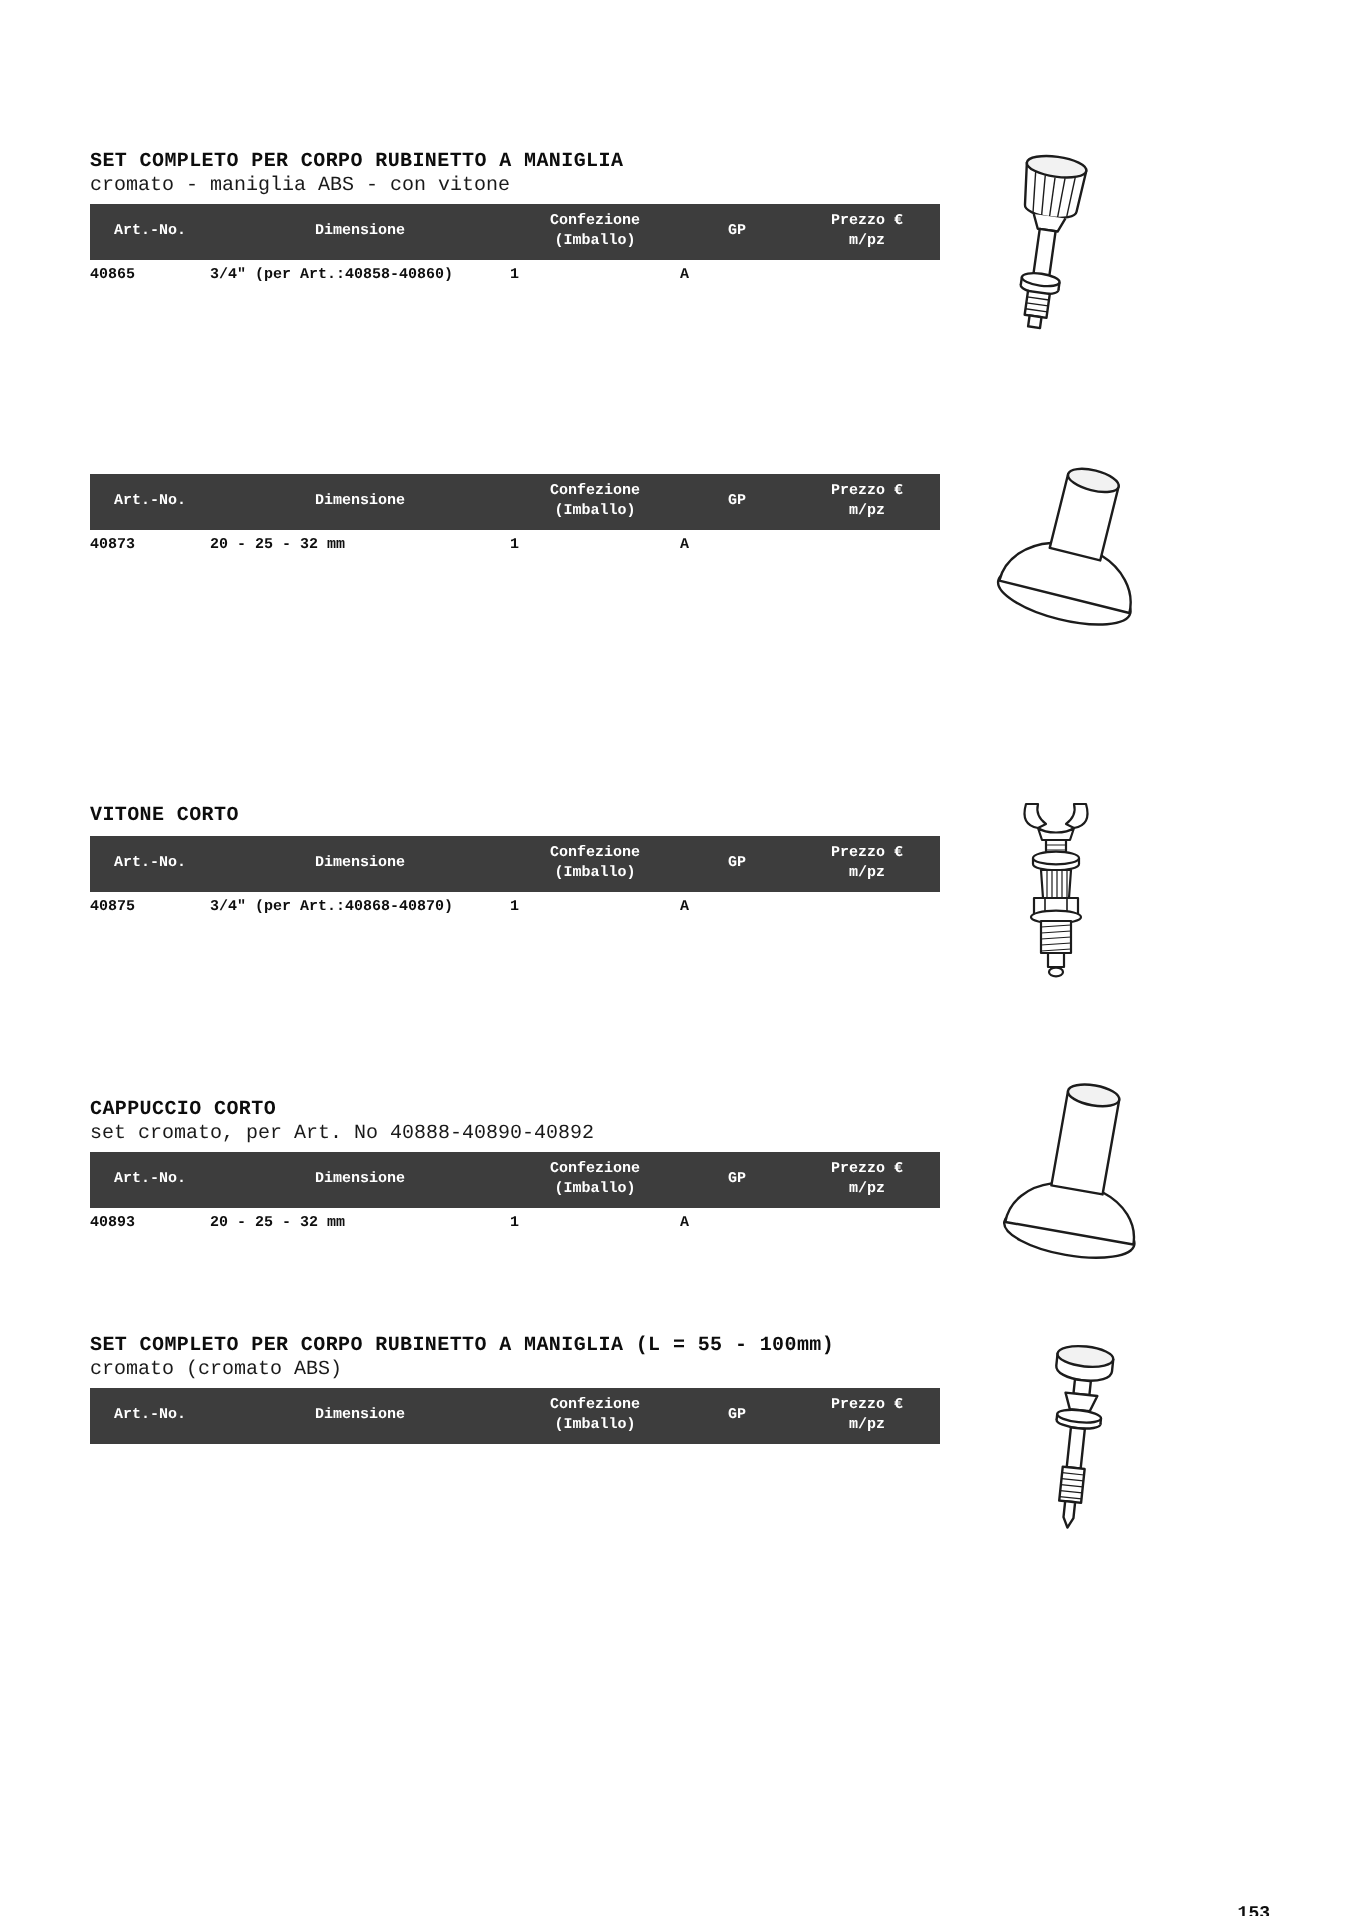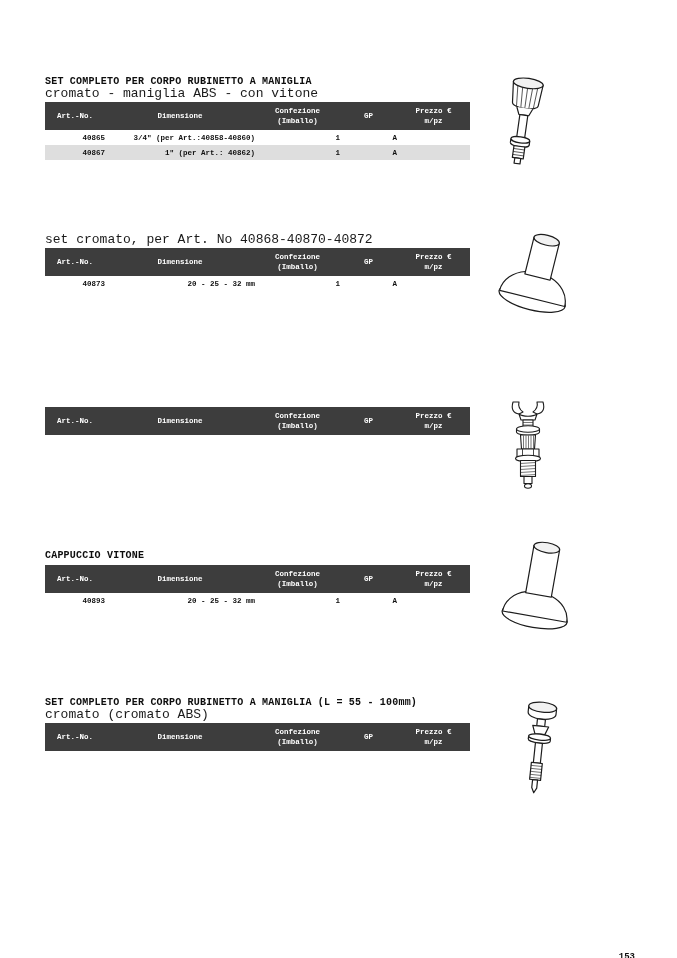--- a/index.html
+++ b/index.html
@@ -12,31 +12,31 @@
     background: #ffffff;
     overflow: hidden;
     margin: 0 auto;
     font-family: Liberation Mono, monospace;
   }
   .product-section { position: absolute; left: 45px; width: 600px; }
   .s1 { top: 76px; }
   .s2 { top: 233px; }
   .s3 { top: 403px; }
   .s4 { top: 550px; }
-  .s5 { top: 697px; }
+  .s5 { top: 668px; }
 
   .section-title {
     font-size: 10px;
     line-height: 11px;
     font-weight: bold;
     letter-spacing: 0.2px;
     color: #0d0d0d;
   }
   .section-subtitle {
-    font-size: 13px;
+    font-size: 10px;
     line-height: 9px;
     margin-top: 2px;
     color: #1a1a1a;
   }
   .section-subtitle:empty { display: none; }
 
   table.product-table {
     border-collapse: collapse;
     table-layout: fixed;
     width: 425px;
@@ -57,21 +57,21 @@
     text-align: center;
     vertical-align: middle;
     white-space: pre-line;
     line-height: 1.35;
   }
   table.product-table tbody td {
     font-size: 7.5px;
     font-weight: bold;
     color: #0f0f0f;
     height: 15px;
-    text-align: right;
+    text-align: left;
     vertical-align: middle;
   }
   table.product-table tbody tr:nth-child(even) { background: #dedede; }
 
   .illustration { position: absolute; }
   .ill-1 { left: 447px; top: -2px; }
   .ill-2 { left: 450px; top: -2px; }
   .ill-3 { left: 460px; top: -4px; }
   .ill-4 { left: 453px; top: -9px; }
   .ill-5 { left: 466px; top: 2px; }
@@ -109,27 +109,20 @@
 (Imballo)</th>
           <th>GP</th>
           <th>Prezzo €
 m/pz</th>
         </tr>
       </thead>
       <tbody>
         <tr>
           <td>40865</td>
           <td>3/4" (per Art.:40858-40860)</td>
-          <td>1</td>
-          <td>A</td>
-          <td></td>
-        </tr>
-        <tr>
-          <td>40867</td>
-          <td>1" (per Art.: 40862)</td>
           <td>1</td>
           <td>A</td>
           <td></td>
         </tr>
       </tbody>
     </table>
     <div class="illustration ill-1">
       <svg width="62" height="94" viewBox="0 0 62 94">
         <g transform="rotate(8 31 47)" fill="#ffffff" stroke="#1c1c1c" stroke-width="1.2" stroke-linejoin="round">
           <path d="M16 9 L18 30 A13 4.5 0 0 0 44 30 L46 9 Z"></path>
@@ -153,21 +146,20 @@
               <path d="M25.5 78.5 H36.5"></path>
               <path d="M25.5 81.5 H36.5"></path>
           </g>
           <rect x="28" y="84.5" width="6" height="5.5"></rect>
         </g>
       </svg>
     </div>
   </section>
 
   <section class="product-section s2">
-    <p class="section-subtitle">set cromato, per Art. No 40868-40870-40872</p>
     <table class="product-table">
       <colgroup>
           <col class="c-art">
           <col class="c-dim">
           <col class="c-conf">
           <col class="c-gp">
           <col class="c-prz">
         </colgroup>
       <thead>
         <tr>
@@ -196,41 +188,49 @@
           <ellipse cx="42" cy="68" rx="34" ry="11.5"></ellipse>
           <path d="M8.5 68 C8.5 56 18 47 29 43.5 L55 43.5 C66 47 75.5 56 75.5 68 Z"></path>
           <rect x="29" y="8" width="26" height="38"></rect>
           <ellipse cx="42" cy="8" rx="13" ry="5" fill="#f2f2f2"></ellipse>
         </g>
       </svg>
     </div>
   </section>
 
   <section class="product-section s3">
-
-    <table class="product-table">
-      <colgroup>
-          <col class="c-art">
-          <col class="c-dim">
-          <col class="c-conf">
-          <col class="c-gp">
-          <col class="c-prz">
-        </colgroup>
-      <thead>
-        <tr>
-          <th>Art.-No.</th>
-          <th>Dimensione</th>
-          <th>Confezione
-(Imballo)</th>
-          <th>GP</th>
-          <th>Prezzo €
-m/pz</th>
-        </tr>
-      </thead>
-      <tbody>
+    <h2 class="section-title">VITONE CORTO</h2>
+
+    <table class="product-table">
+      <colgroup>
+          <col class="c-art">
+          <col class="c-dim">
+          <col class="c-conf">
+          <col class="c-gp">
+          <col class="c-prz">
+        </colgroup>
+      <thead>
+        <tr>
+          <th>Art.-No.</th>
+          <th>Dimensione</th>
+          <th>Confezione
+(Imballo)</th>
+          <th>GP</th>
+          <th>Prezzo €
+m/pz</th>
+        </tr>
+      </thead>
+      <tbody>
+        <tr>
+          <td>40875</td>
+          <td>3/4" (per Art.:40868-40870)</td>
+          <td>1</td>
+          <td>A</td>
+          <td></td>
+        </tr>
       </tbody>
     </table>
     <div class="illustration ill-3">
       <svg width="46" height="100" viewBox="0 0 46 100">
         <g fill="#ffffff" stroke="#1c1c1c" stroke-width="1.1" stroke-linejoin="round">
           <path d="M8 3 C6 10 8 14 14 15 L18 13 C14 10 13 7 14 3 Z"></path>
           <path d="M38 3 C40 10 38 14 32 15 L28 13 C32 10 33 7 32 3 Z"></path>
           <path d="M14 15 C18 18 28 18 32 15 L30 21 L16 21 Z"></path>
           <rect x="18" y="21" width="10" height="7"></rect>
           <path d="M18 23.5 H28 M18 26 H28" fill="none" stroke-width="0.6"></path>
@@ -246,21 +246,22 @@
           <rect x="15.5" y="61.5" width="15" height="16"></rect>
           <path d="M15.5 64.5 L30.5 63.5 M15.5 67.5 L30.5 66.5 M15.5 70.5 L30.5 69.5 M15.5 73.5 L30.5 72.5 M15.5 76.5 L30.5 75.5" fill="none" stroke-width="0.6"></path>
           <rect x="19" y="77.5" width="8" height="7"></rect>
           <ellipse cx="23" cy="87" rx="3.5" ry="2.2"></ellipse>
         </g>
       </svg>
     </div>
   </section>
 
   <section class="product-section s4">
-    <h2 class="section-title">CAPPUCCIO VITONE</h2>
+    <h2 class="section-title">CAPPUCCIO CORTO</h2>
+    <p class="section-subtitle">set cromato, per Art. No 40888-40890-40892</p>
     <table class="product-table">
       <colgroup>
           <col class="c-art">
           <col class="c-dim">
           <col class="c-conf">
           <col class="c-gp">
           <col class="c-prz">
         </colgroup>
       <thead>
         <tr>

